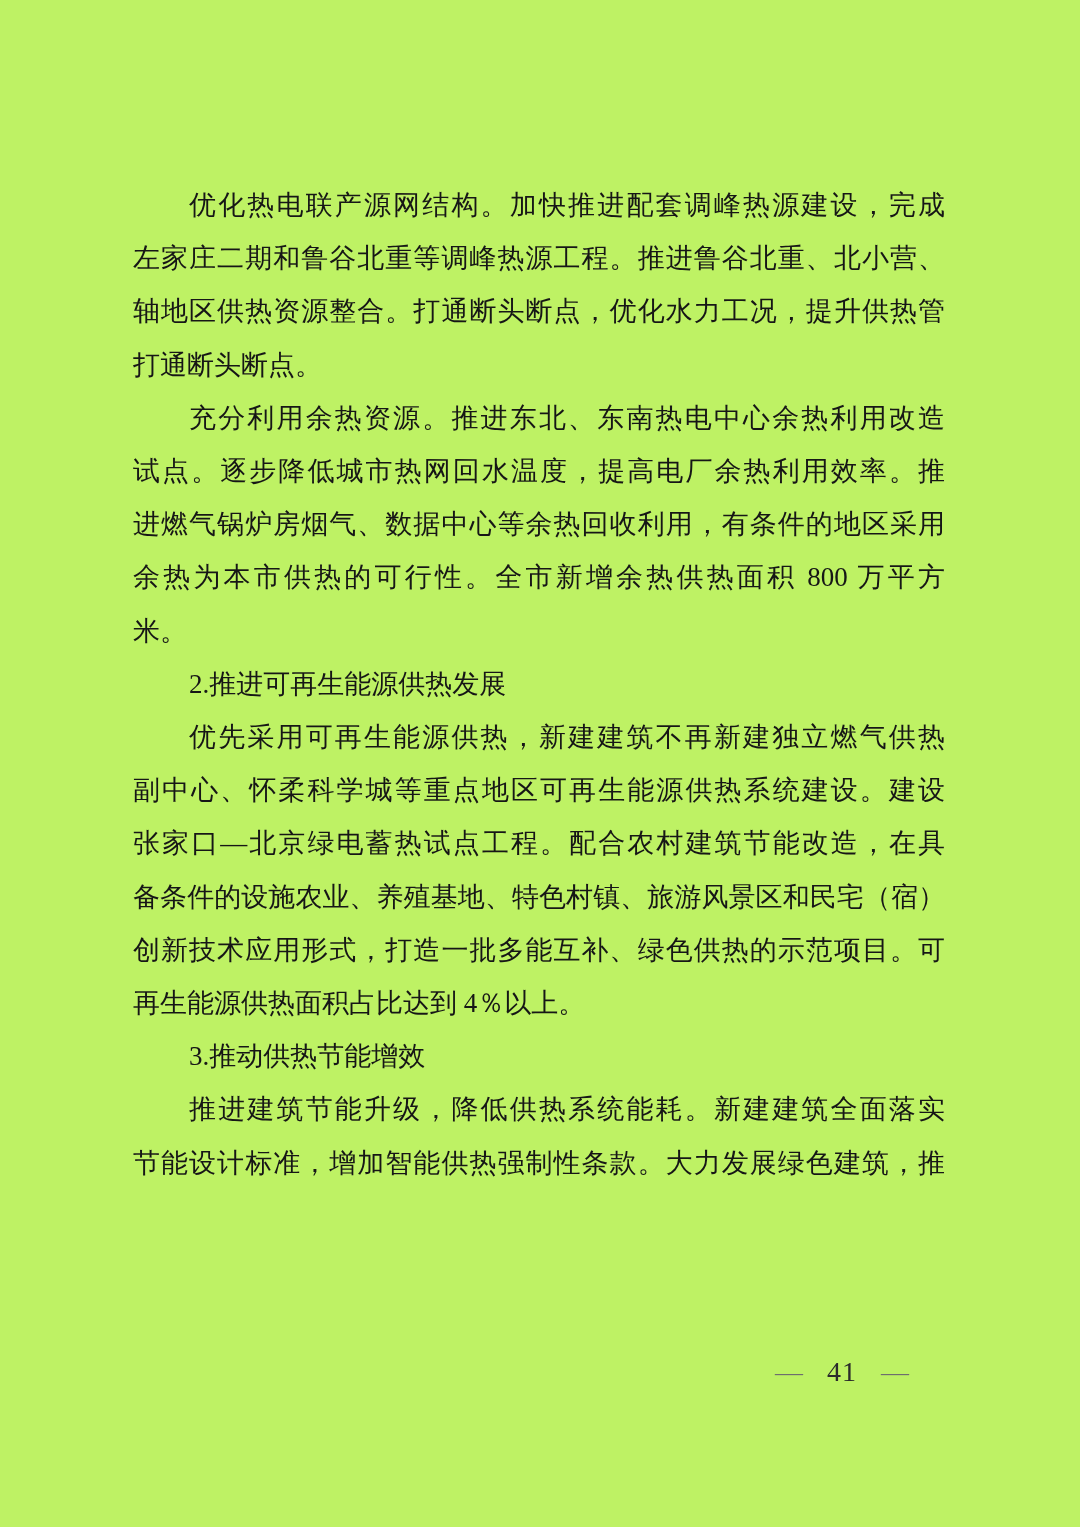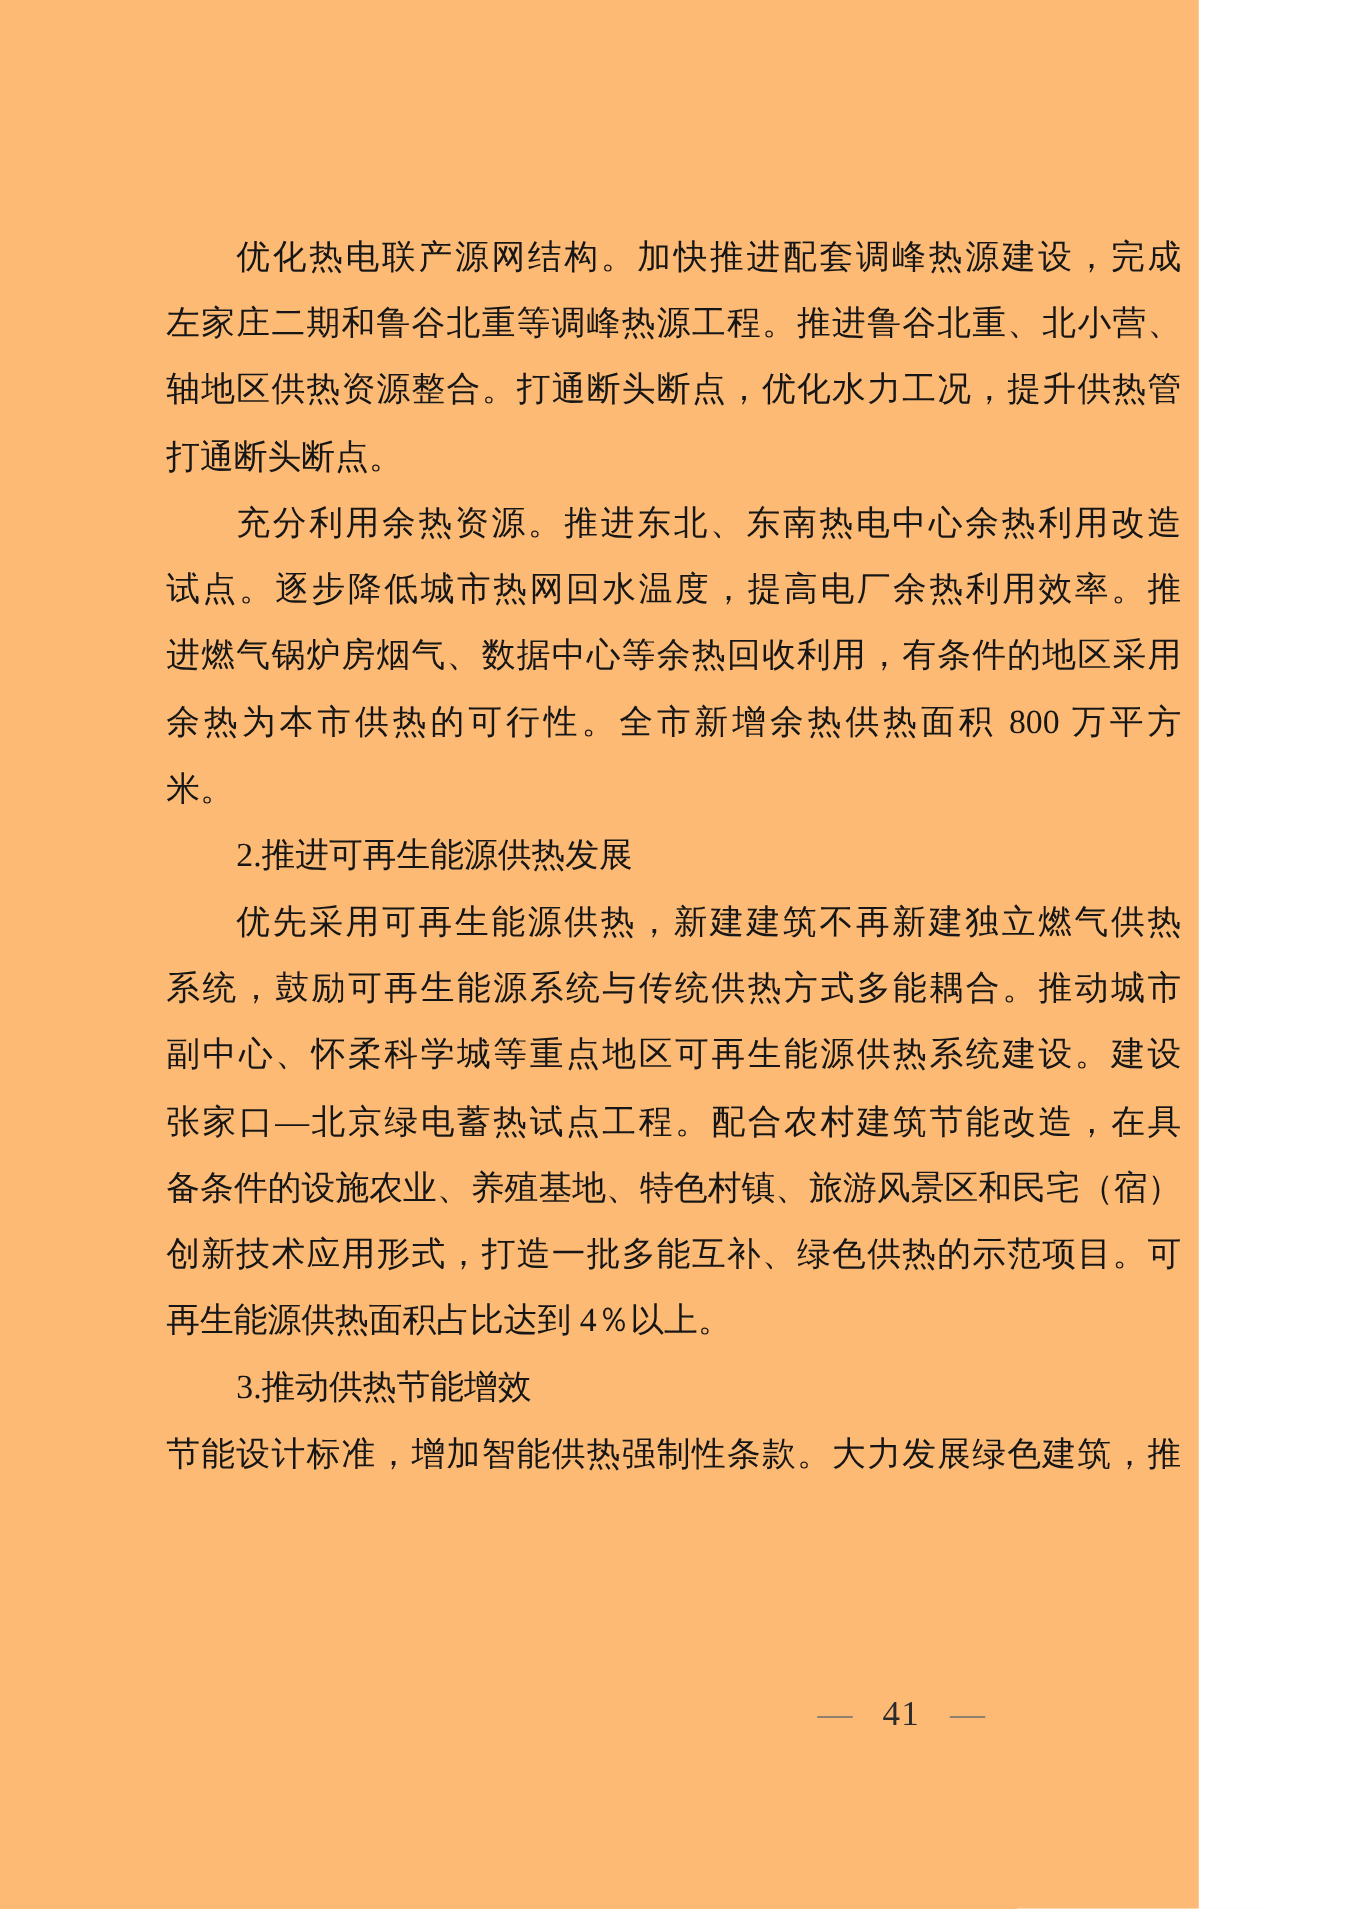--- a/index.html
+++ b/index.html
@@ -2,23 +2,23 @@
 <html lang="zh"><head>
 <meta charset="utf-8">
 <style>
   html, body {
     margin: 0;
     padding: 0;
     background: #ffffff;
   }
   .page {
     position: relative;
-    width: 959px;
+    width: 1080px;
     height: 1527px;
-    background: #fdba74;
+    background: #bef264;
     overflow: hidden;
     font-family: "Liberation Serif", "DejaVu Serif", serif;
   }
   .body-text {
     position: absolute;
     left: 133px;
     top: 179px;
     width: 812px;
     font-size: 27px;
     line-height: 53.2px;
@@ -66,27 +66,27 @@
     <div class="line justify">左家庄二期和鲁谷北重等调峰热源工程。推进鲁谷北重、北小营、</div>
     <div class="line justify">轴地区供热资源整合。打通断头断点，优化水力工况，提升供热管</div>
     <div class="line">打通断头断点。</div>
     <div class="line indent justify">充分利用余热资源。推进东北、东南热电中心余热利用改造</div>
     <div class="line justify">试点。逐步降低城市热网回水温度，提高电厂余热利用效率。推</div>
     <div class="line justify">进燃气锅炉房烟气、数据中心等余热回收利用，有条件的地区采用</div>
     <div class="line justify">余热为本市供热的可行性。全市新增余热供热面积 800 万平方</div>
     <div class="line">米。</div>
     <div class="line indent">2.推进可再生能源供热发展</div>
     <div class="line indent justify">优先采用可再生能源供热，新建建筑不再新建独立燃气供热</div>
-    <div class="line justify">系统，鼓励可再生能源系统与传统供热方式多能耦合。推动城市</div>
     <div class="line justify">副中心、怀柔科学城等重点地区可再生能源供热系统建设。建设</div>
     <div class="line justify">张家口—北京绿电蓄热试点工程。配合农村建筑节能改造，在具</div>
     <div class="line justify">备条件的设施农业、养殖基地、特色村镇、旅游风景区和民宅（宿）</div>
     <div class="line justify">创新技术应用形式，打造一批多能互补、绿色供热的示范项目。可</div>
     <div class="line">再生能源供热面积占比达到 4％以上。</div>
     <div class="line indent">3.推动供热节能增效</div>
+    <div class="line indent justify">推进建筑节能升级，降低供热系统能耗。新建建筑全面落实</div>
     <div class="line justify">节能设计标准，增加智能供热强制性条款。大力发展绿色建筑，推</div>
   </div>
 
   <div class="page-footer">
     <span class="dash">—</span>
     <span class="num">41</span>
     <span class="dash">—</span>
   </div>
 
 </div>

